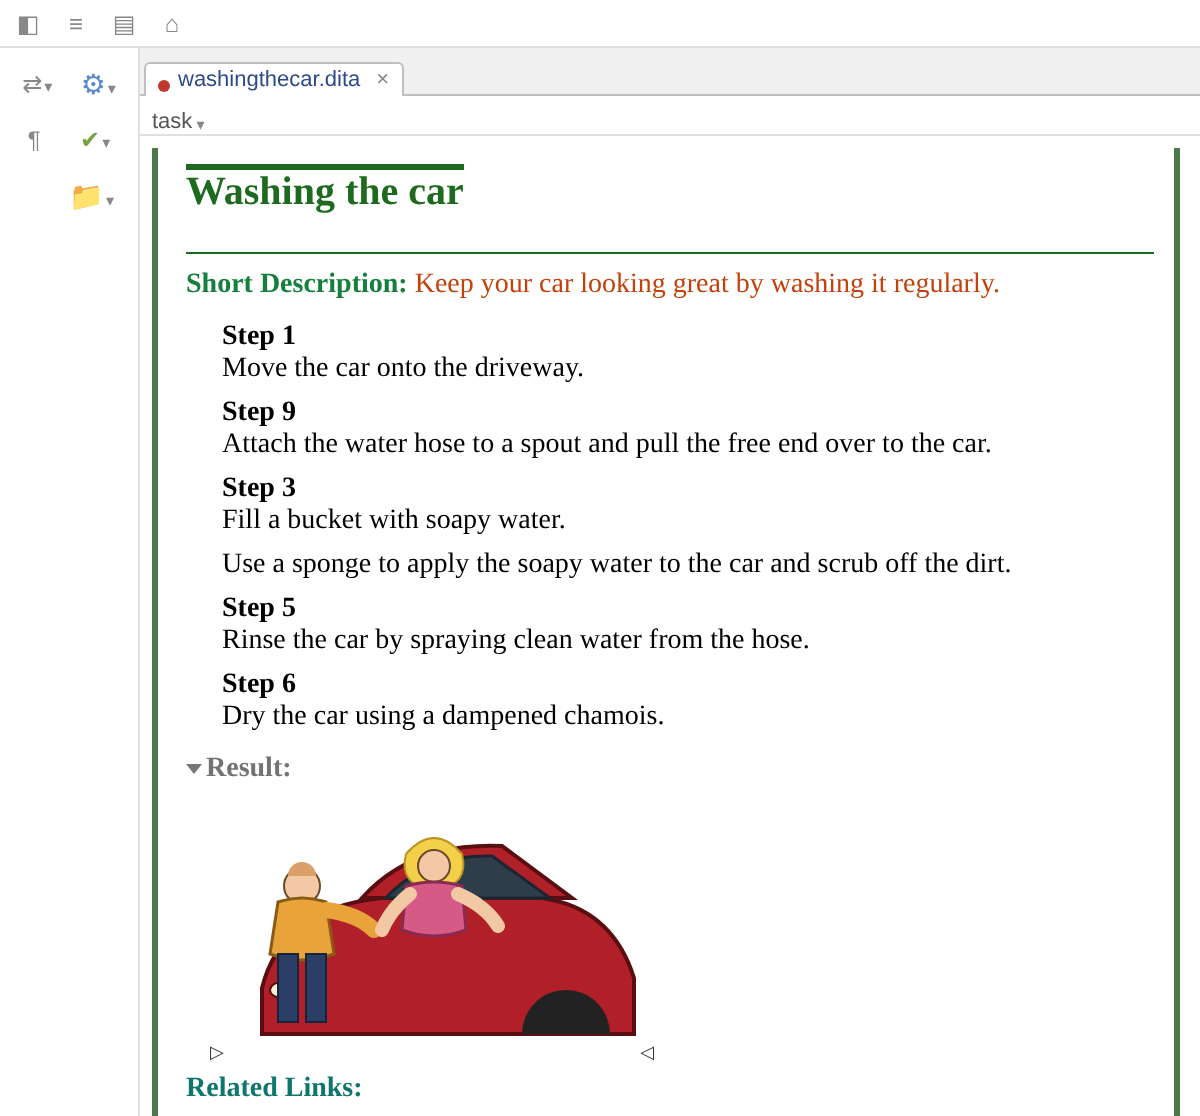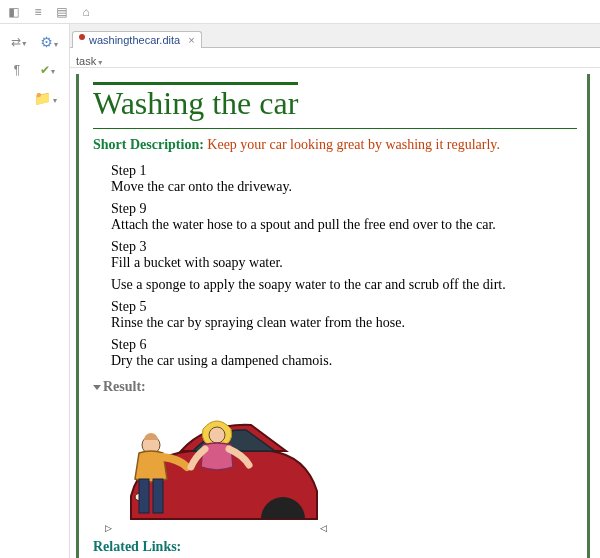--- a/index.html
+++ b/index.html
@@ -64,21 +64,21 @@
     border-bottom: 1px solid #bfbfbf;
   }
   .file-tab {
     background: #fff;
     border: 1px solid #bfbfbf;
     border-bottom: none;
     border-top-left-radius: 3px;
     border-top-right-radius: 3px;
     padding: 2px 6px;
     display: flex;
-    align-items: flex-start;
+    align-items: flex-end;
     gap: 4px;
     font-size: 11px;
     color: #2a4a8a;
     position: relative;
     top: 1px;
   }
   .dirty-dot { width:6px; height:6px; border-radius:50%; background:#c0392b; display:inline-block;}
   .tab-close { color:#888; font-size:11px; margin-left:4px;}
   .breadcrumb-bar {
     height: 20px;
@@ -99,34 +99,34 @@
   .editor {
     border-left: 3px solid #4a7a4a;
     border-right: 3px solid #4a7a4a;
     padding: 8px 10px 16px 14px;
     background:#fff;
     font-family: "Times New Roman", Georgia, serif;
     font-size: 14px;
     color:#000;
   }
   .doc-title {
-    font-size: 32px;
-    font-weight: normal;
+    font-size: 20px;
+    font-weight: bold;
     color: #1e6a1e;
     border-top: 3px solid #1e6a1e;
     display:inline-block;
-    margin-bottom: 6px;
+    margin-bottom: 18px;
   }
   .title-rule { border:none; border-top:1px solid #1e6a1e; margin-bottom:8px;}
   .shortdesc-line { margin-bottom:10px; color:#555;}
   .shortdesc-line .label { font-weight:bold; color:#15803d;}
   .shortdesc-line .val { color:#c2410c;}
   .steps { margin: 4px 0 10px 18px; }
   .step { margin-bottom: 6px; }
-  .step-label { font-weight: normal; }
+  .step-label { font-weight: bold; }
   .step-body { }
   .collapser {
     display:inline-block;
     width:0; height:0;
     border-left:4px solid transparent;
     border-right:4px solid transparent;
     border-top:5px solid #777;
     margin-right:2px;
     vertical-align: middle;
   }

